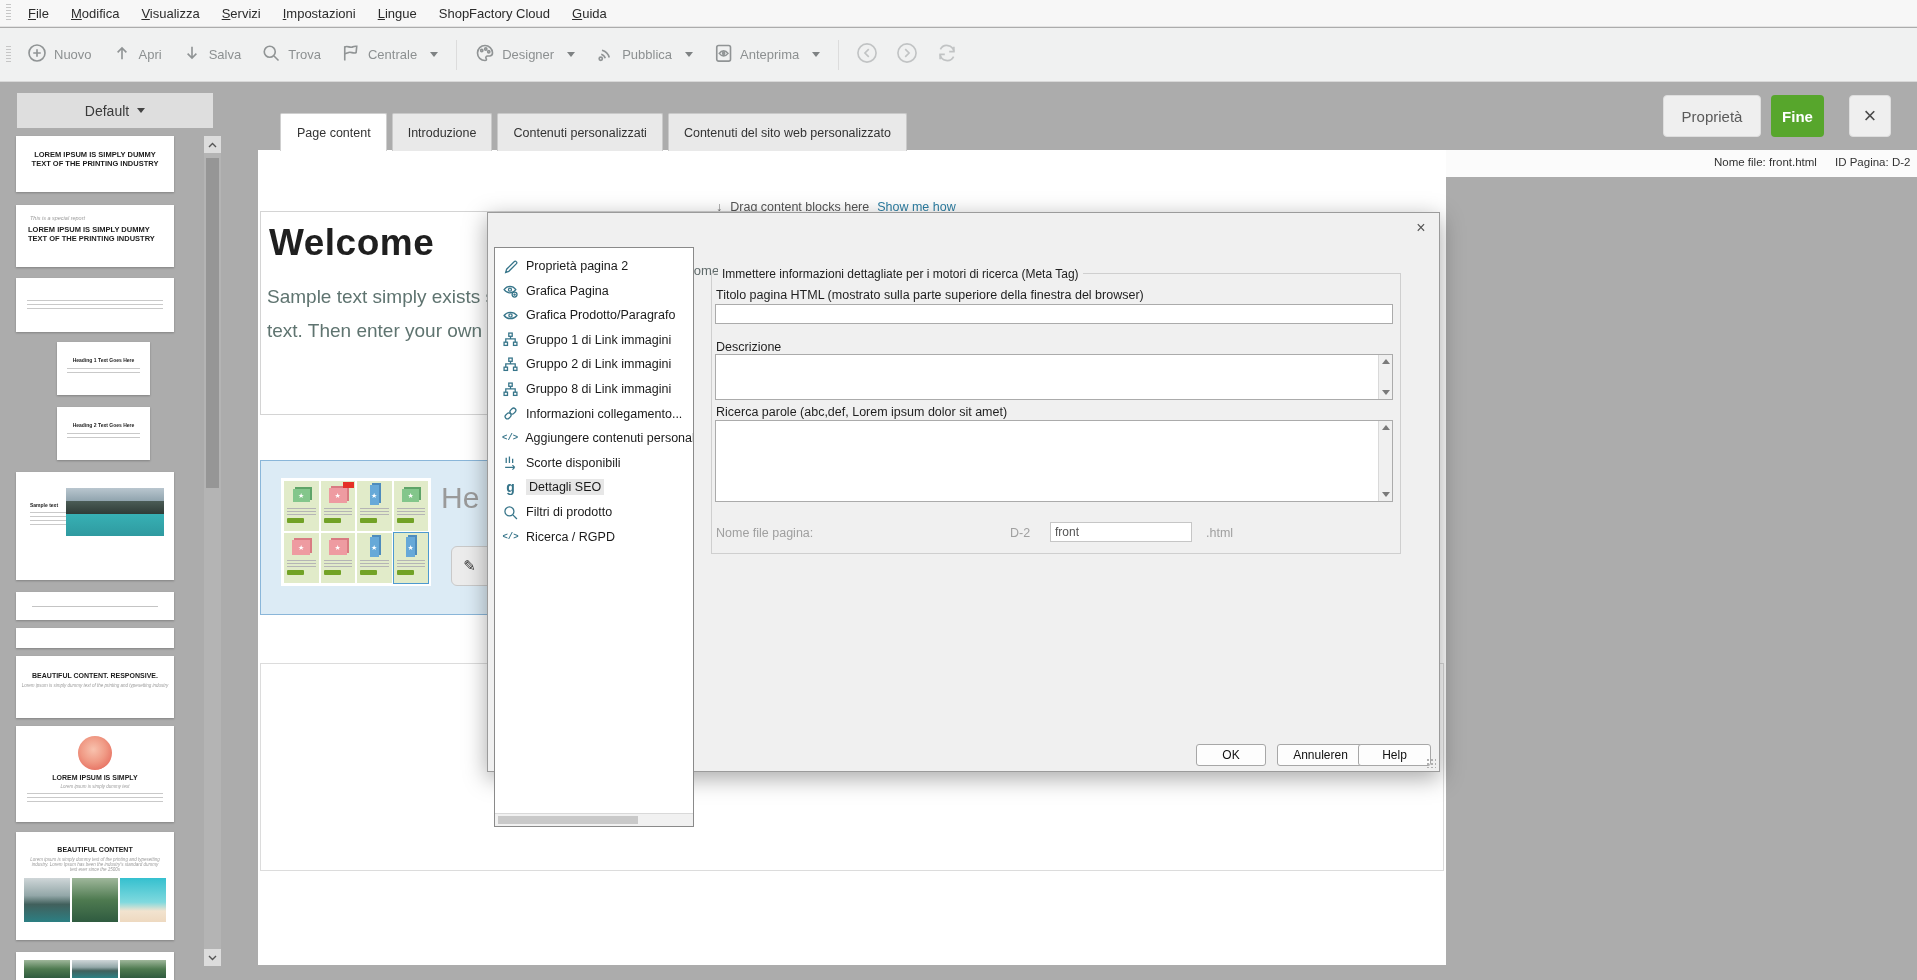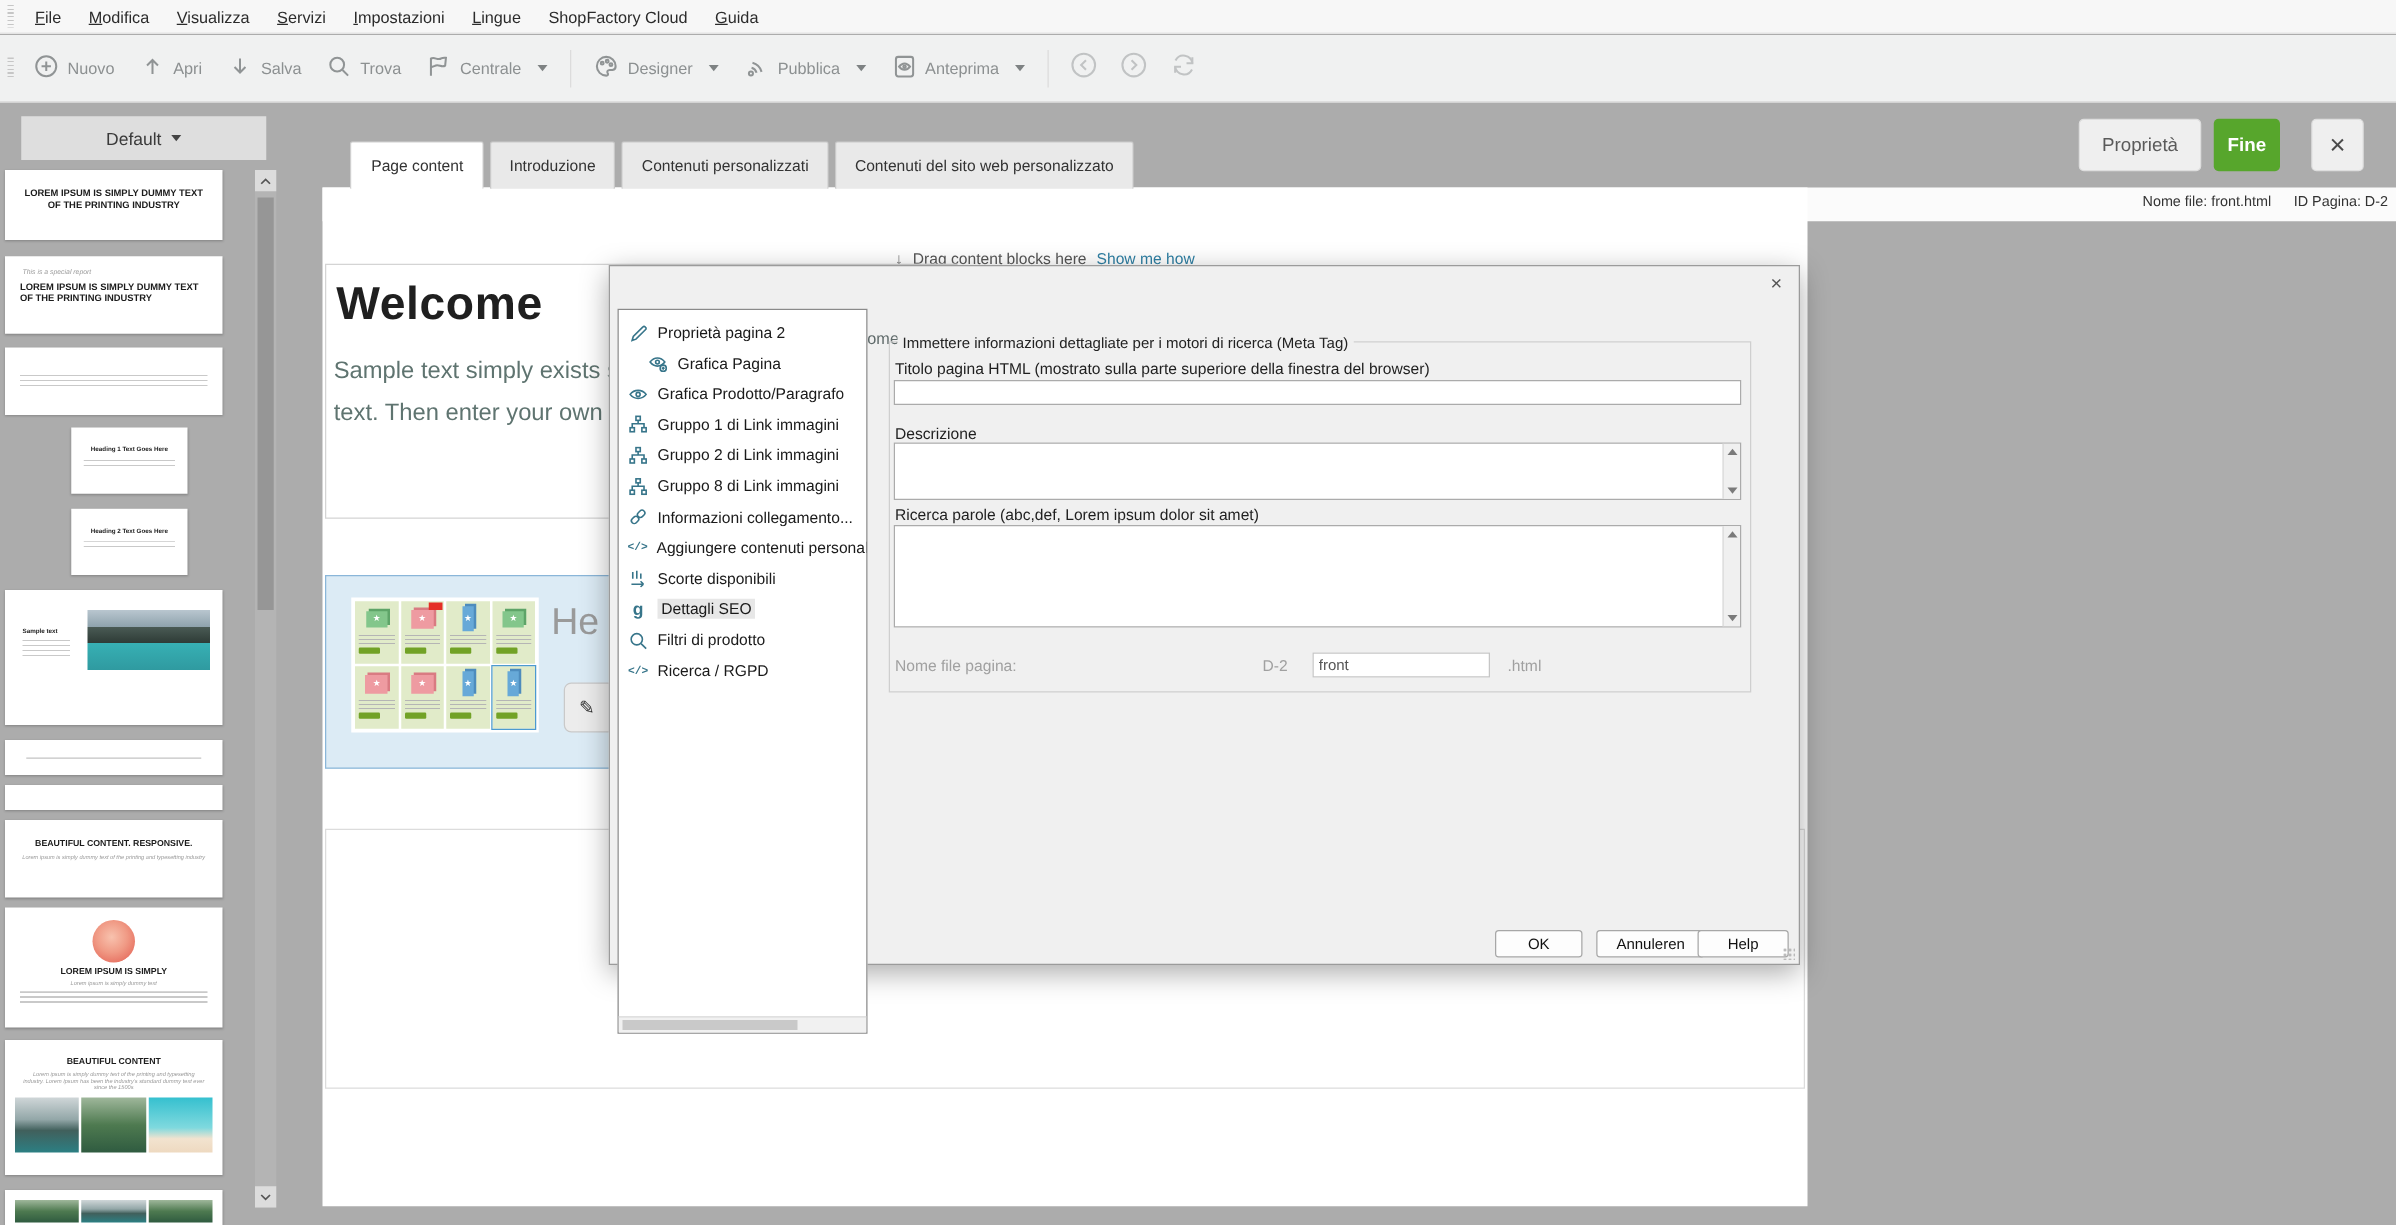--- a/index.html
+++ b/index.html
@@ -23,21 +23,21 @@
 
   
   .hdr-btn { position:absolute; height:42px; border-radius:4px; font-size:15px; display:flex; align-items:center; justify-content:center; cursor:default; }
   .btn-properties { left:1663px; top:95px; width:98px; background:#efefef; color:#5a5a5a; border:1px solid #dedede; }
   .btn-finish { left:1771px; top:95px; width:53px; background:#57a62c; color:#fff; font-weight:bold; }
   .btn-close-win { left:1849px; top:95px; width:42px; background:#efefef; color:#4a4a4a; font-size:22px; border:1px solid #dedede; }
 
   
   .tpl-btn { position:absolute; left:17px; top:93px; width:196px; height:35px; background:#dedede; color:#3a3a3a; font-size:14px; display:flex; align-items:center; justify-content:center; gap:8px; cursor:default; }
   .tpl-caret { width:0; height:0; border-left:4px solid transparent; border-right:4px solid transparent; border-top:5px solid #444; }
-  .thumb { position:absolute; left:4px; width:174px; background:#fff; box-shadow:0 1px 2px rgba(0,0,0,.25); overflow:hidden; }
+  .thumb { position:absolute; left:16px; width:158px; background:#fff; box-shadow:0 1px 2px rgba(0,0,0,.25); overflow:hidden; }
   .thumb.narrow { left:57px; width:93px; }
   .t-title { font-weight:bold; color:#1c1c1c; text-align:center; }
   .t-sub { font-style:italic; color:#9a9a9a; text-align:center; }
   .tlines { background:repeating-linear-gradient(180deg,#c9c9c9 0 1px,transparent 1px 4px); margin:0 auto; }
   .sb-scroll { position:absolute; left:204px; top:136px; width:17px; height:830px; background:#b4b4b4; }
   .sb-btn { position:absolute; left:0; width:17px; height:17px; background:#dcdcdc; display:flex; align-items:center; justify-content:center; }
   .sb-btn svg { stroke:#555; fill:none; stroke-width:1.4; }
   .sb-thumbbar { position:absolute; left:2px; top:22px; width:13px; height:330px; background:#969696; }
 
   
@@ -388,21 +388,21 @@
 
     <div class="dlg-nav">
       <div class="nav-item" style="top:6px;">
         <span class="ic">
             <svg width="15" height="15" viewBox="0 0 14 14">
               <path d="M2.5 12.5l.9-3L10.6 2.3a1.1 1.1 0 0 1 1.6 0l.4.4a1.1 1.1 0 0 1 0 1.6L5.4 11.5l-2.9 1z"></path>
             </svg>
           </span>
         <span class="lbl">Proprietà pagina 2</span>
       </div>
-      <div class="nav-item" style="top:30.6px;margin-left:16px;">
+      <div class="nav-item" style="top:30.6px;">
         <span class="ic">
             <svg width="15" height="15" viewBox="0 0 14 14">
               <path d="M1 6.2s2.3-3 5.5-3 5.5 3 5.5 3-2.3 3-5.5 3S1 6.2 1 6.2z"></path>
               <circle cx="6.5" cy="6.2" r="1.4"></circle>
               <circle cx="10.8" cy="10.8" r="2.3"></circle>
               <path d="M10.8 9.7v2.2M9.7 10.8h2.2"></path>
             </svg>
           </span>
         <span class="lbl">Grafica Pagina</span>
       </div>

